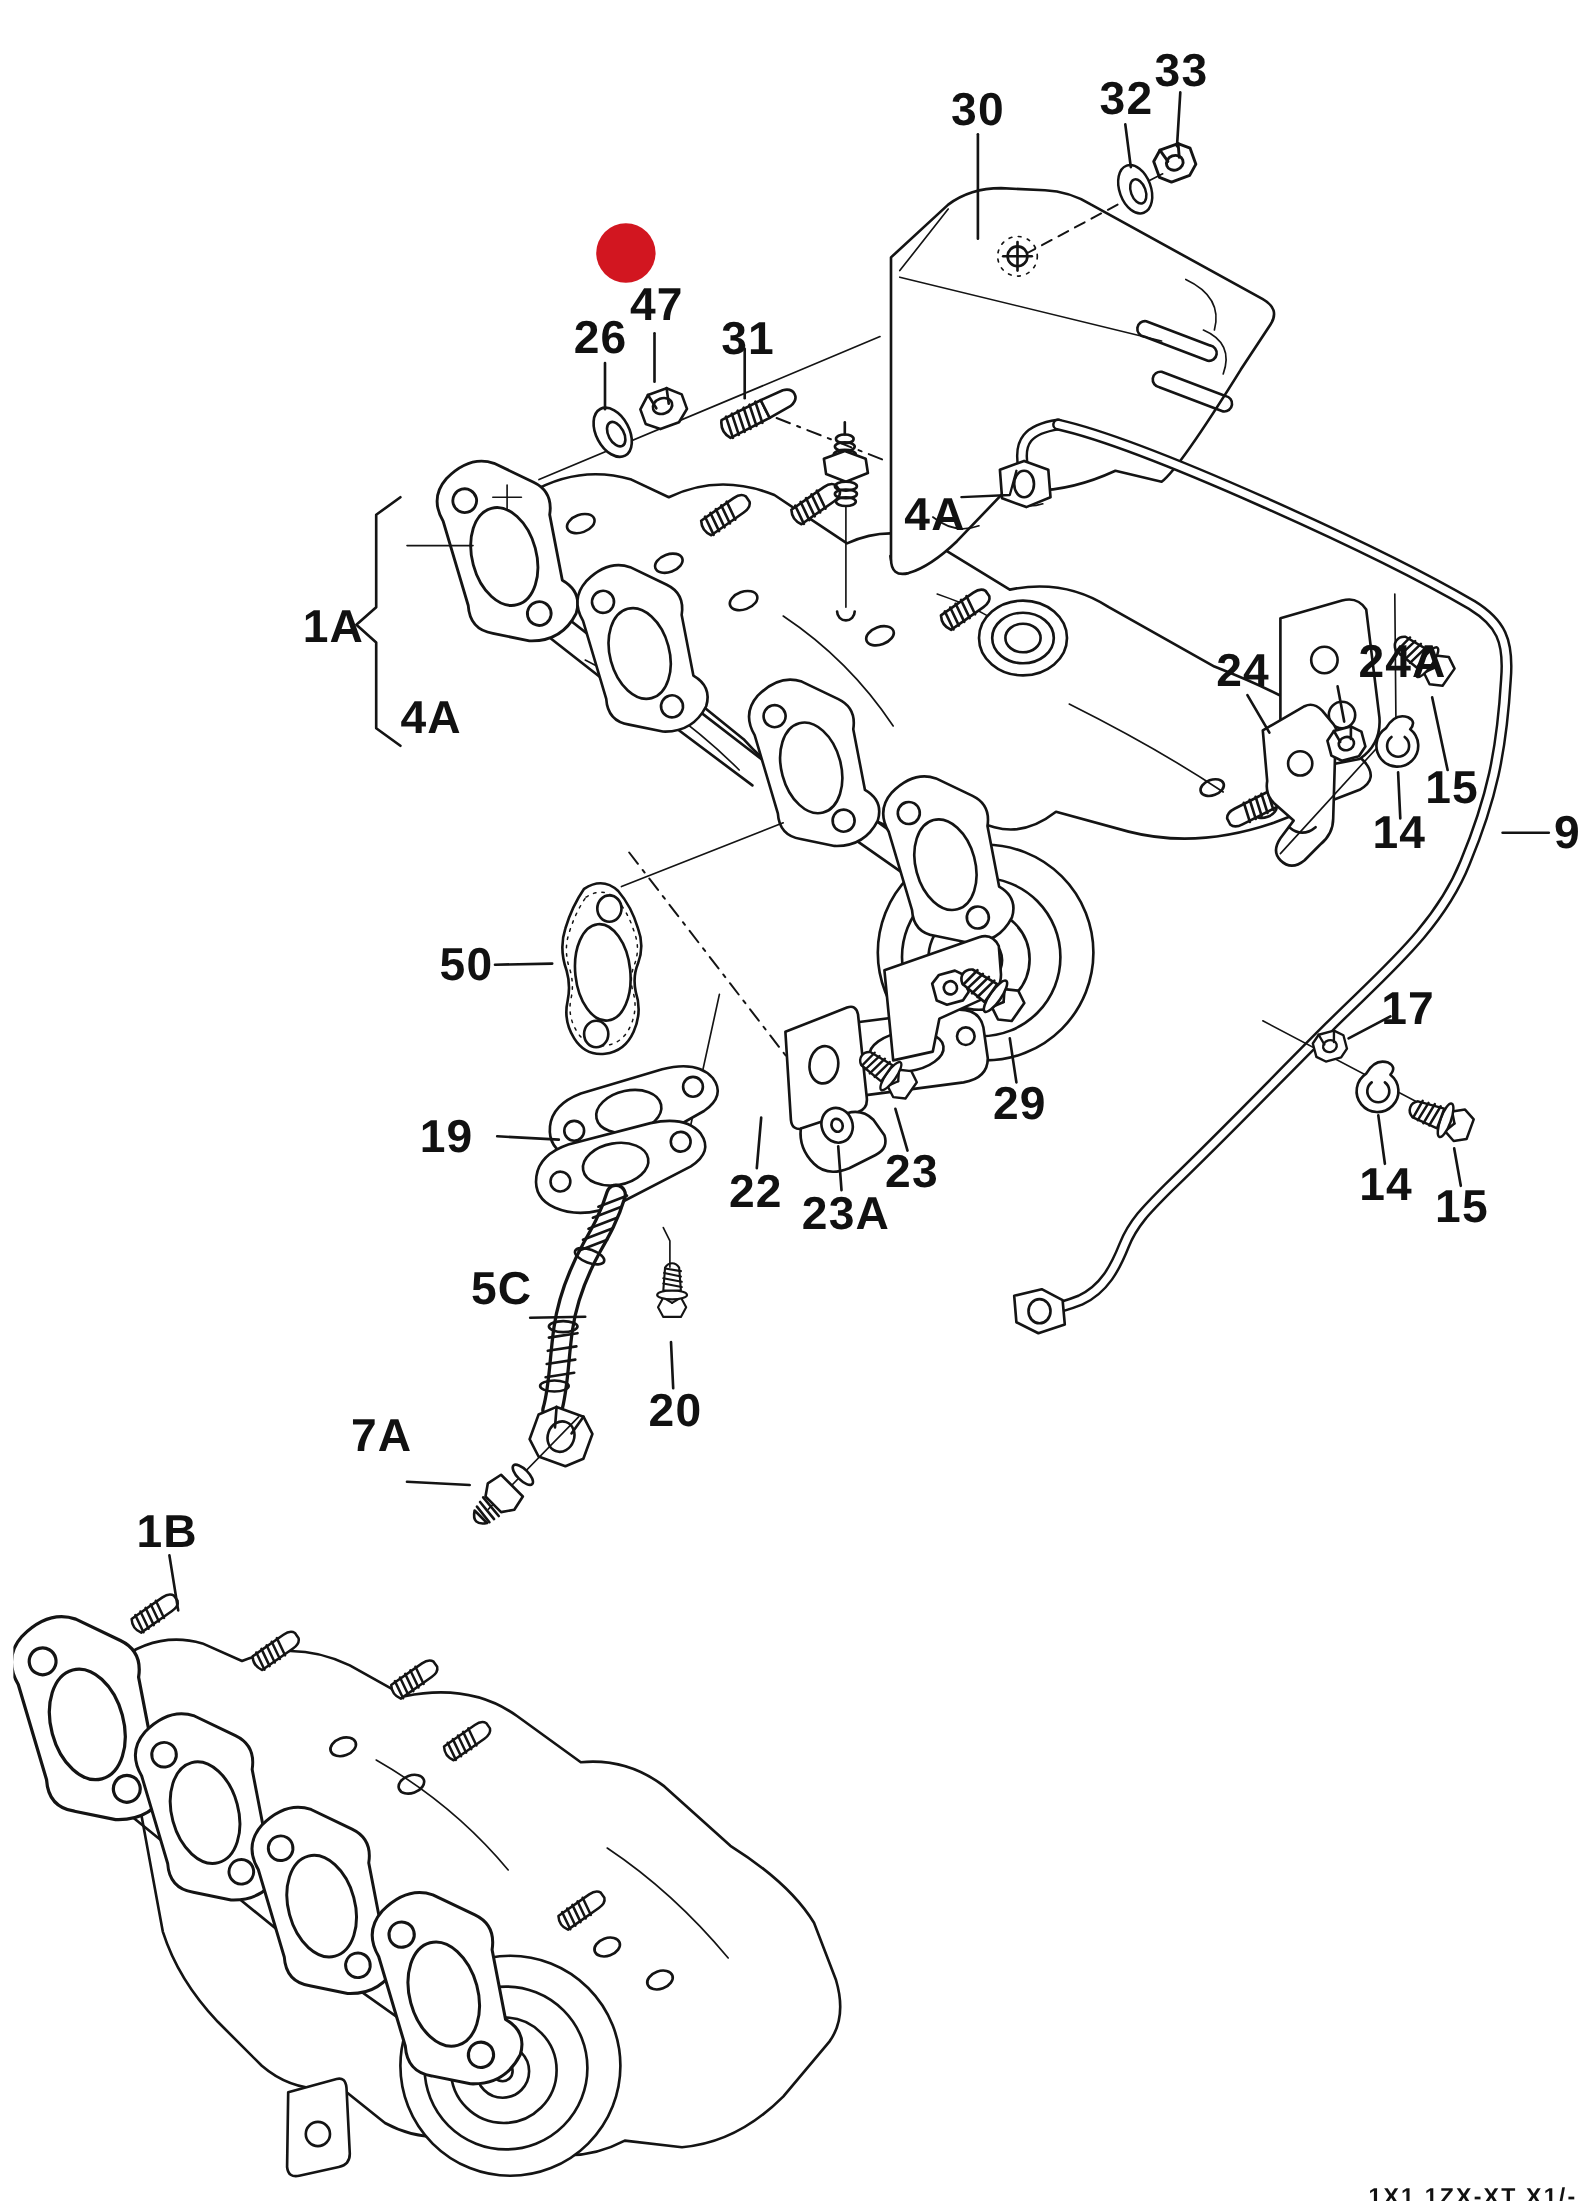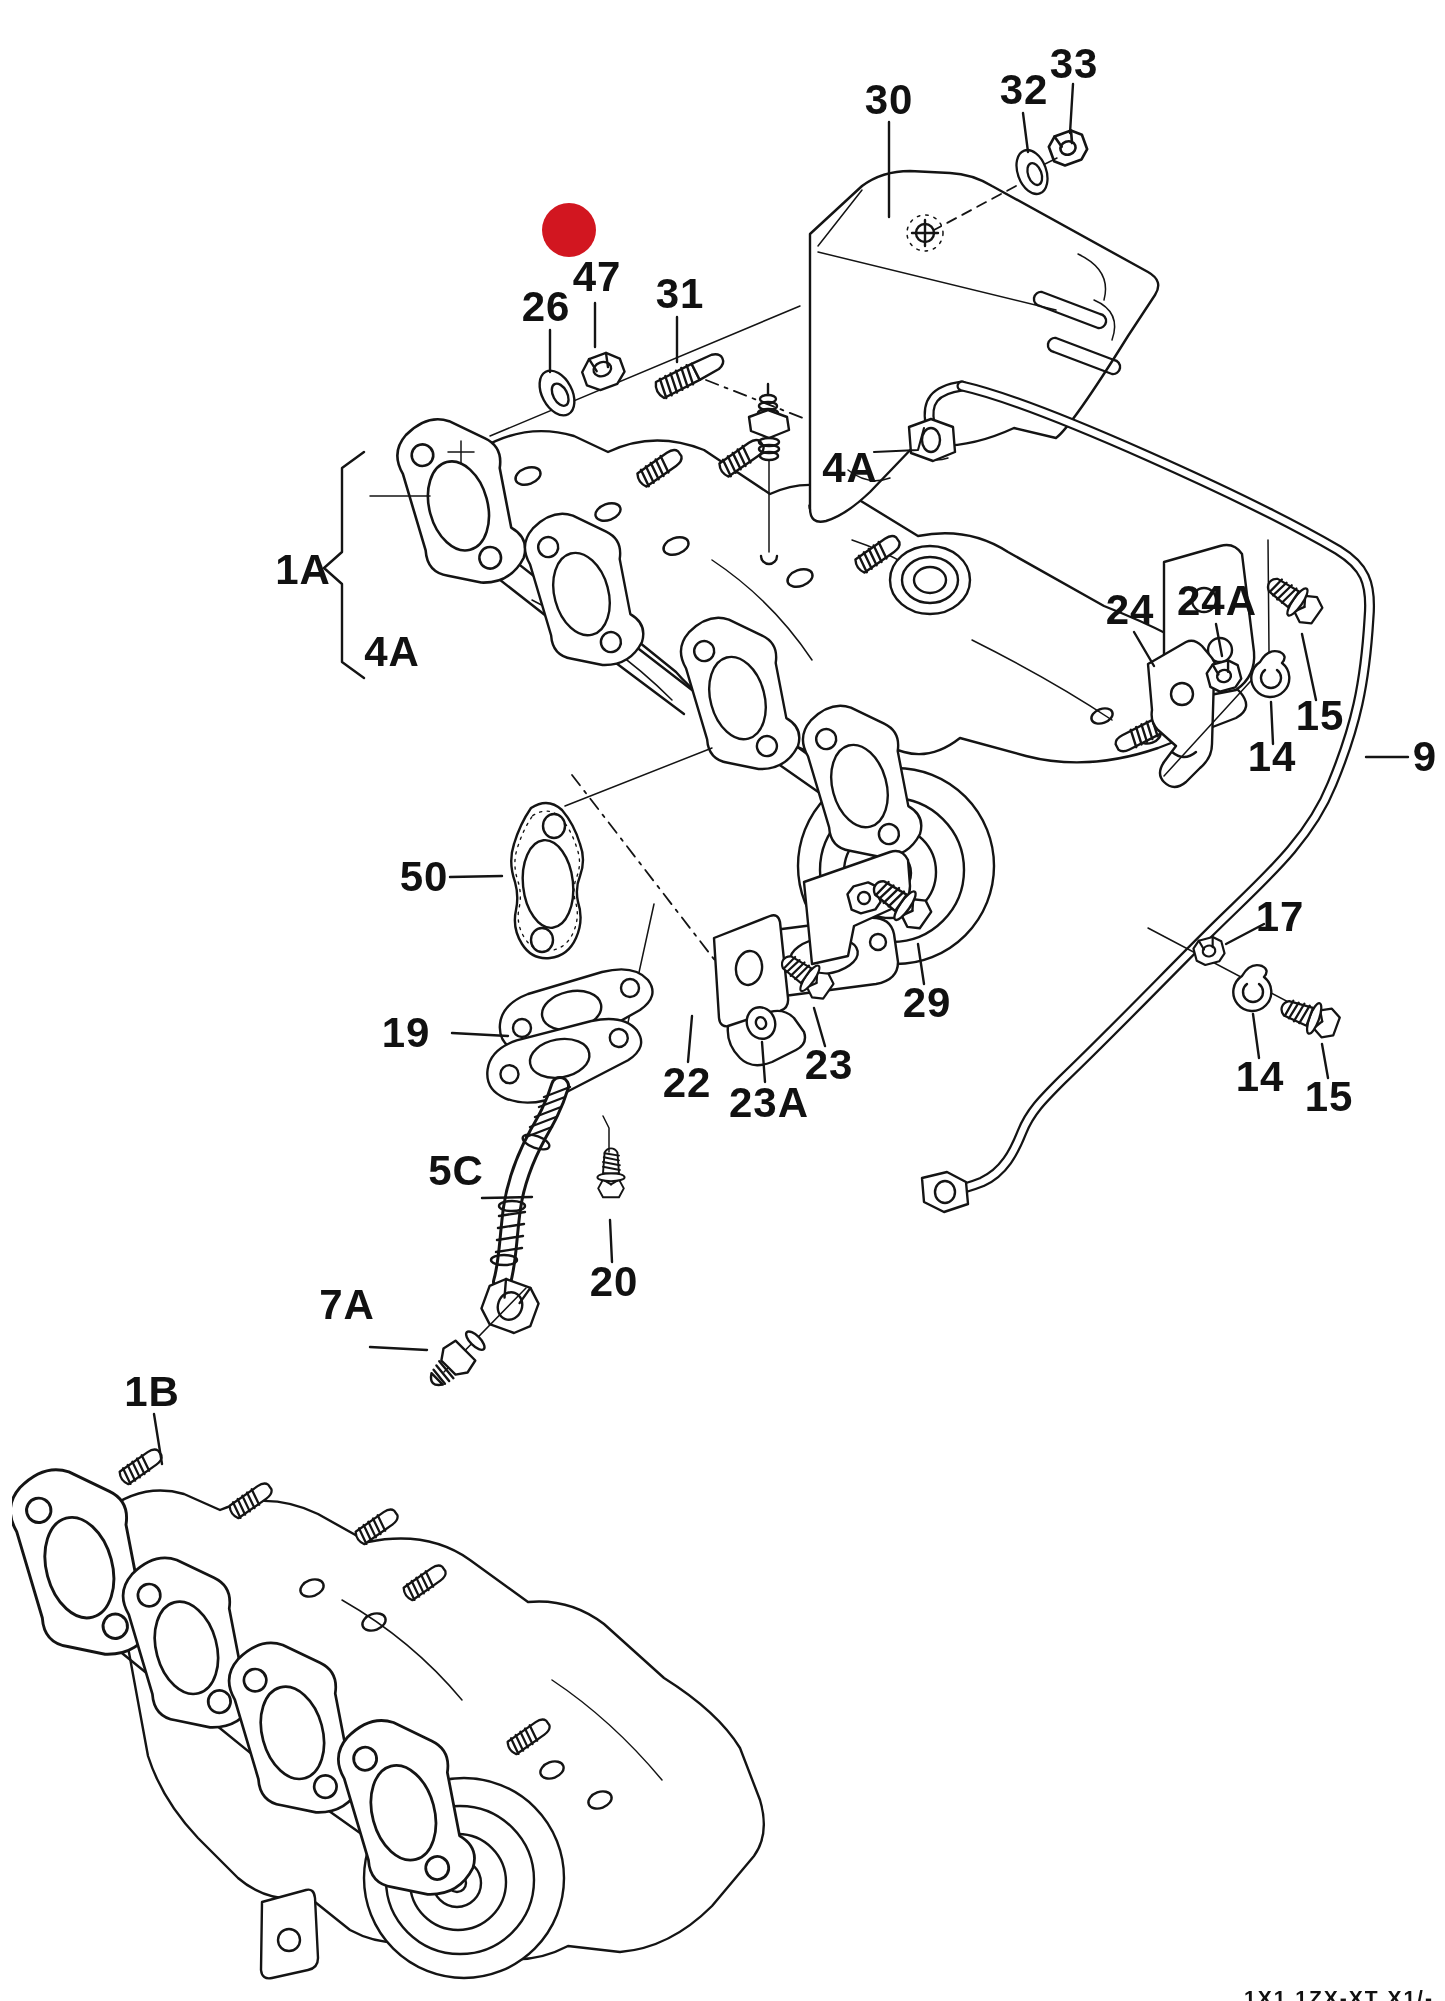--- a/index.html
+++ b/index.html
@@ -378,26 +378,26 @@
   </g>
 
   <circle class="marker" cx="557" cy="230" r="27" fill="#d21620"></circle>
 </svg>
 
   <div class="lbl" style="left:877px;top:100px">30</div>
   <div class="lbl" style="left:1012px;top:90px">32</div>
   <div class="lbl" style="left:1062px;top:64px">33</div>
   <div class="lbl" style="left:585px;top:277px">47</div>
   <div class="lbl" style="left:534px;top:307px">26</div>
-  <div class="lbl" style="left:668px;top:294px">31</div>
+  <div class="lbl" style="left:668px;top:308px">31</div>
   <div class="lbl" style="left:838px;top:468px">4A</div>
   <div class="lbl" style="left:291px;top:570px">1A</div>
   <div class="lbl" style="left:380px;top:652px">4A</div>
   <div class="lbl" style="left:1118px;top:610px">24</div>
-  <div class="lbl" style="left:1205px;top:601px">24A</div>
+  <div class="lbl" style="left:1263px;top:601px">24A</div>
   <div class="lbl" style="left:1308px;top:716px">15</div>
   <div class="lbl" style="left:1260px;top:757px">14</div>
   <div class="lbl" style="left:1413px;top:757px">9</div>
   <div class="lbl" style="left:412px;top:877px">50</div>
   <div class="lbl" style="left:1268px;top:917px">17</div>
   <div class="lbl" style="left:915px;top:1003px">29</div>
   <div class="lbl" style="left:394px;top:1033px">19</div>
   <div class="lbl" style="left:675px;top:1083px">22</div>
   <div class="lbl" style="left:817px;top:1065px">23</div>
   <div class="lbl" style="left:757px;top:1103px">23A</div>

